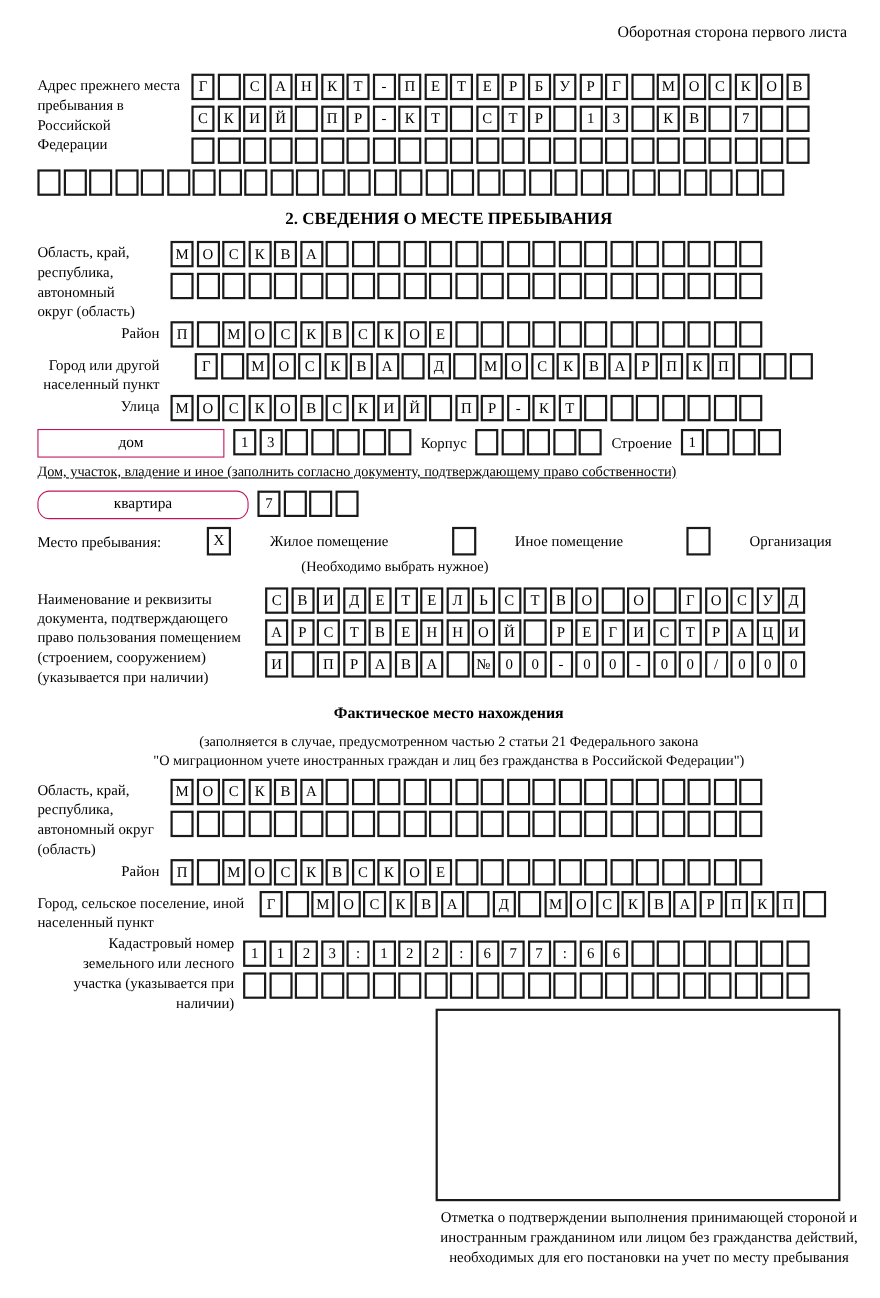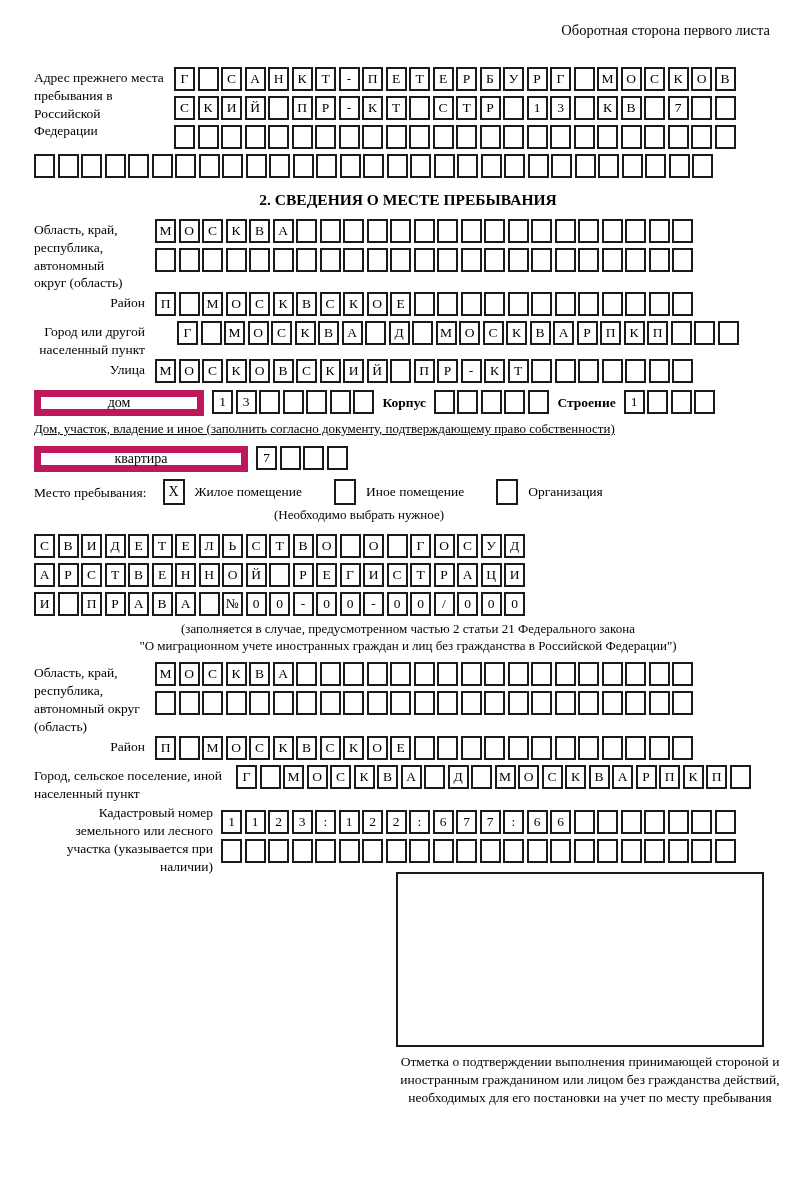--- a/index.html
+++ b/index.html
@@ -37,30 +37,30 @@
 
   .note { font-size: 13px; line-height: 1.3; }
   .center { text-align: center; }
   .top-note { margin: 0 0 4px 0; }
 
   .sec-title { text-align: center; font-weight: bold; font-size: 15.5px; margin: 8px 0 10px 0; }
   .sub-title { text-align: center; font-weight: bold; font-size: 14.5px; margin: 16px 0 8px 0; }
 
   .house-row { align-items: flex-start; margin-top: 2px; }
   .labelbox {
-    height: 26px; border: 7px solid #be185d;
+    height: 26px; border: 1px solid #be185d;
     display: flex; align-items: center; justify-content: center;
     font-size: 14px; margin-right: 8px;
   }
   .house-box { width: 170px; }
-  .apt-box { width: 214px; }
-  .inline-lbl { font-size: 13.5px; padding: 5px 8px 0 6px; font-weight: bold; }
+  .apt-box { width: 192px; border-radius: 11px; }
+  .inline-lbl { font-size: 13.5px; padding: 5px 8px 0 6px; }
   .sub-note { margin: 2px 0 8px 0; text-decoration: underline; }
 
-  .stay-row { margin: 4px 0 2px 0; }
+  .stay-row { margin: 4px 0 2px 0; justify-content: space-between; }
   .stay-lbl { padding-top: 5px; }
   .chk {
     flex: 0 0 auto; width: 22px; height: 26px;
     border: 2px solid #1a1a1a; margin-left: 6px;
     display: flex; align-items: center; justify-content: center;
     font-size: 14px;
   }
   .opt-lbl { font-size: 13.5px; padding: 5px 26px 0 10px; }
   .choose-note { margin: 0 0 10px 195px; width: 260px; text-align: center; }
 
@@ -382,20 +382,21 @@
     <span class="chk">X</span>
     <span class="opt-lbl">Жилое помещение</span>
     <span class="chk"></span>
     <span class="opt-lbl">Иное помещение</span>
     <span class="chk"></span>
     <span class="opt-lbl">Организация</span>
   </div>
   <div class="note choose-note">(Необходимо выбрать нужное)</div>
 
   <div class="frow">
+    <div class="lbl w-doc">Наименование и реквизиты документа, подтверждающего право пользования помещением (строением, сооружением) (указывается при наличии)</div>
     <div class="cellcol">
       <div class="cells">
           <span class="cell">С</span>
           <span class="cell">В</span>
           <span class="cell">И</span>
           <span class="cell">Д</span>
           <span class="cell">Е</span>
           <span class="cell">Т</span>
           <span class="cell">Е</span>
           <span class="cell">Л</span>
@@ -455,20 +456,21 @@
           <span class="cell">0</span>
           <span class="cell">0</span>
           <span class="cell">/</span>
           <span class="cell">0</span>
           <span class="cell">0</span>
           <span class="cell">0</span>
         </div>
     </div>
   </div>
 
+  <div class="sub-title">Фактическое место нахождения</div>
   <div class="note center">(заполняется в случае, предусмотренном частью 2 статьи 21 Федерального закона</div>
   <div class="note center law-note">"О миграционном учете иностранных граждан и лиц без гражданства в Российской Федерации")</div>
 
   <div class="frow">
     <div class="lbl w-reg2">Область, край, республика, автономный округ (область)</div>
     <div class="cellcol">
       <div class="cells">
           <span class="cell">М</span>
           <span class="cell">О</span>
           <span class="cell">С</span>

